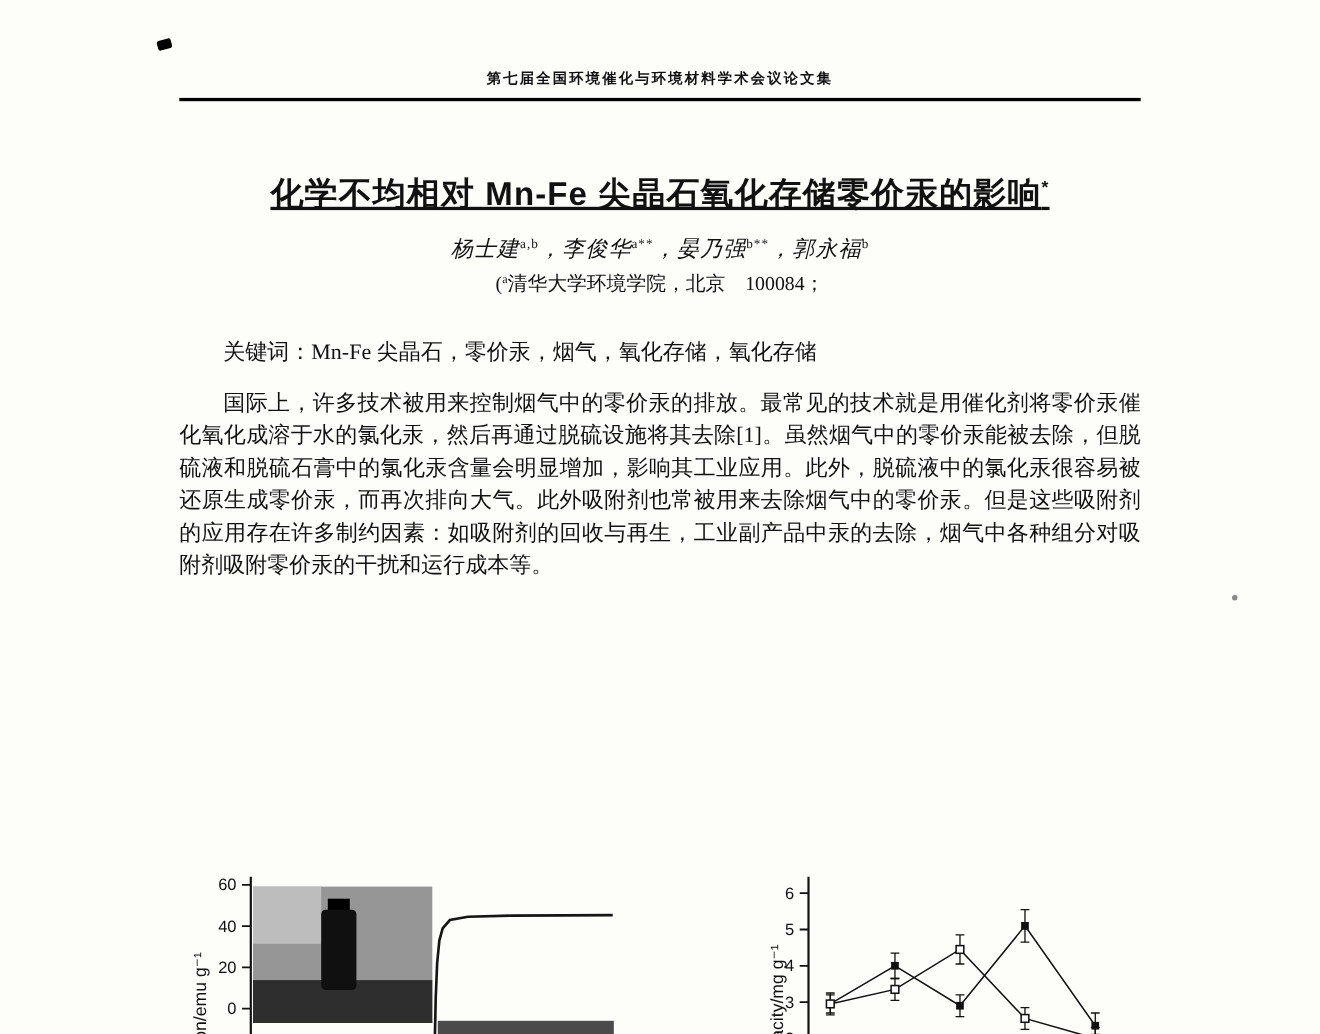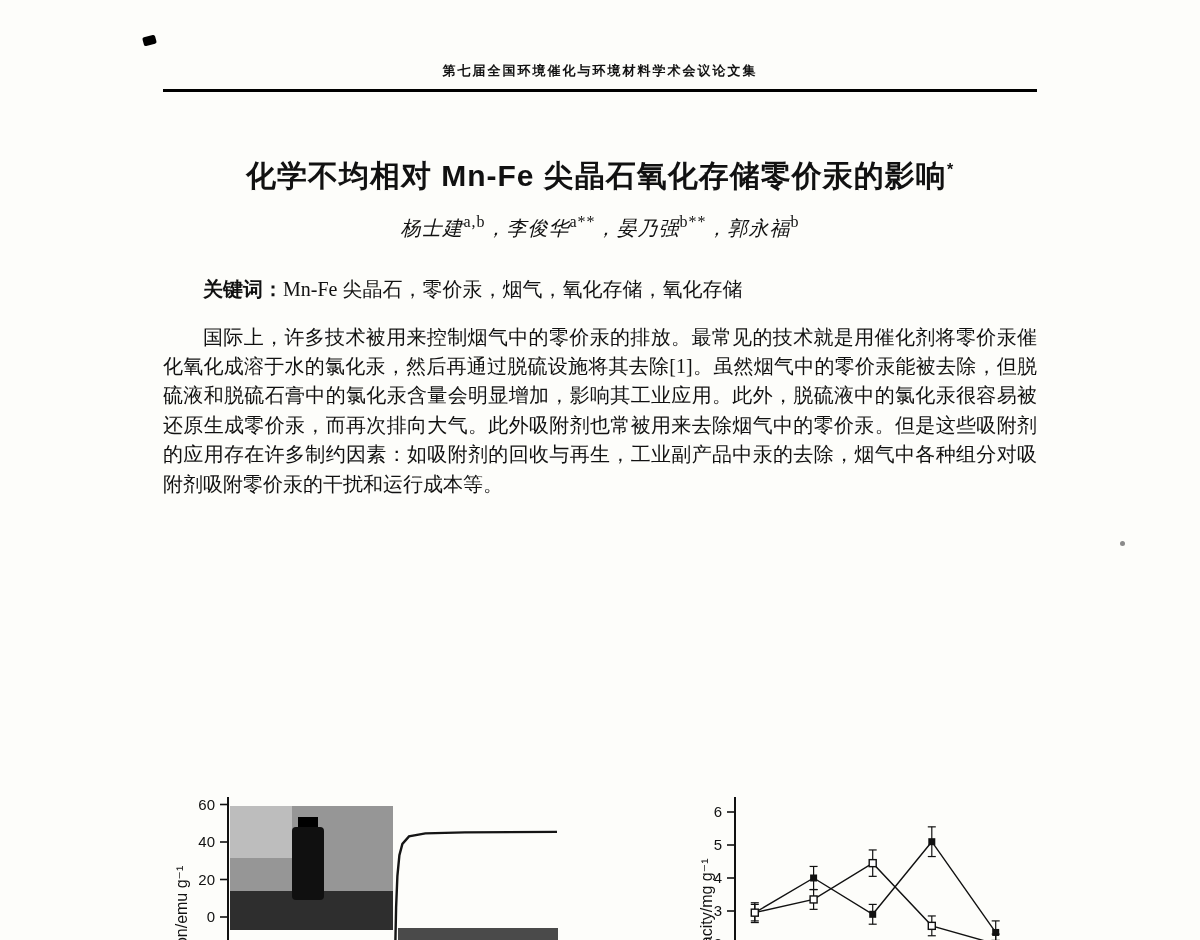--- a/index.html
+++ b/index.html
@@ -22,42 +22,43 @@
     letter-spacing:2px;
   }
   .header-rule{height:3px;background:#000;margin-top:9px;}
   .title{
     margin-top:64px;
     text-align:center;
     font-family:"Liberation Sans","DejaVu Sans",sans-serif;
     font-weight:700;
     font-size:30px;
     letter-spacing:1px;
+    text-decoration:underline;
   }
   .title sup{font-size:16px;}
   .authors{
     margin-top:16px;
     text-align:center;
     font-size:20px;
     font-style:italic;
     letter-spacing:1px;
   }
-  .authors sup{font-size:16px;font-style:normal;}
+  .authors sup{font-size:12px;font-style:normal;}
   .affil{
     text-align:center;
     font-size:18px;
     line-height:28px;
   }
   .affil sup{font-size:11px;}
   .keywords{
     margin-top:34px;
     font-size:20px;
     padding-left:40px;
   }
-  .kw-label{font-family:"Liberation Sans","DejaVu Sans",sans-serif;font-weight:700;}
+  .kw-label{font-family:"Liberation Sans","DejaVu Sans",sans-serif;font-weight:400;}
   .bodytext{margin-top:20px;}
   .bodytext p{
     margin:0;
     text-indent:2em;
     font-size:20px;
     line-height:29.4px;
     text-align:justify;
   }
   .figure{
     position:absolute;
@@ -88,20 +89,21 @@
 
     <div class="header">第七届全国环境催化与环境材料学术会议论文集</div>
     <div class="header-rule"></div>
 
     <div class="title"><span>化学不均相对 Mn-Fe 尖晶石氧化存储零价汞的影响</span><sup>*</sup></div>
 
     <div class="authors">
       <span><span>杨士建</span><sup>a,b</sup><span>，</span></span><span><span>李俊华</span><sup>a**</sup><span>，</span></span><span><span>晏乃强</span><sup>b**</sup><span>，</span></span><span><span>郭永福</span><sup>b</sup><span></span></span>
     </div>
 
+    <div class="affil"><span>(</span><sup>a</sup><span>清华大学环境学院，北京　100084；</span></div>
 
 
     <div class="keywords"><span class="kw-label">关键词：</span><span>Mn-Fe 尖晶石，零价汞，烟气，氧化存储，氧化存储</span></div>
 
     <div class="bodytext">
       <p>国际上，许多技术被用来控制烟气中的零价汞的排放。最常见的技术就是用催化剂将零价汞催化氧化成溶于水的氯化汞，然后再通过脱硫设施将其去除[1]。虽然烟气中的零价汞能被去除，但脱硫液和脱硫石膏中的氯化汞含量会明显增加，影响其工业应用。此外，脱硫液中的氯化汞很容易被还原生成零价汞，而再次排向大气。此外吸附剂也常被用来去除烟气中的零价汞。但是这些吸附剂的应用存在许多制约因素：如吸附剂的回收与再生，工业副产品中汞的去除，烟气中各种组分对吸附剂吸附零价汞的干扰和运行成本等。</p>
     </div>
 
   </div>
 

